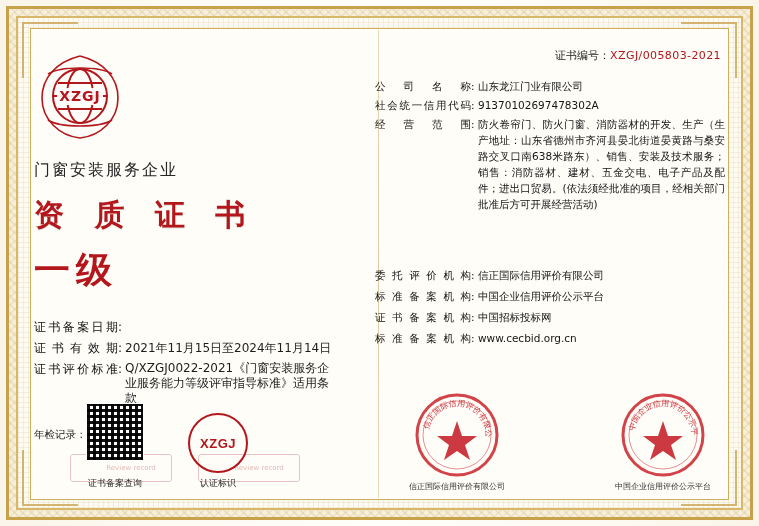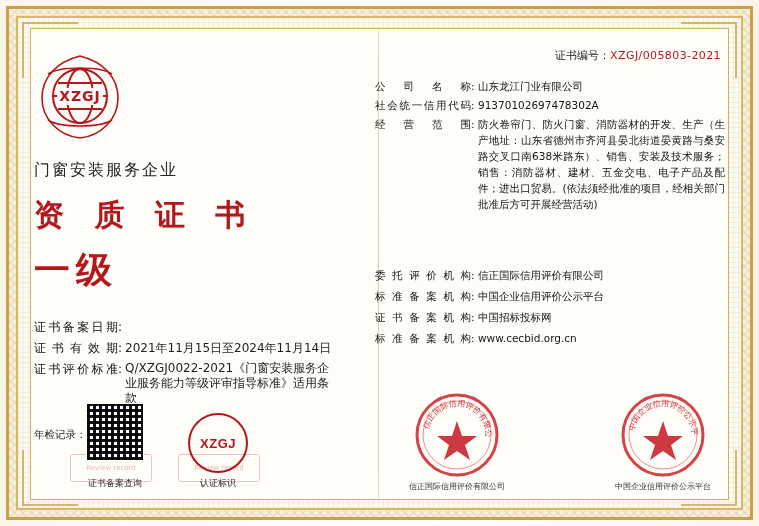--- a/index.html
+++ b/index.html
@@ -93,21 +93,21 @@
   .lf-value.wrap{line-height:15px;}
   .record{margin-top:10px;width:300px;font-size:10.5px;color:#1d1d1d;
     font-family:"DejaVu Sans", sans-serif;}
   .stamp-row{
     margin-top:4px;width:300px;display:flex;gap:26px;justify-content:flex-start;
     padding-left:36px;box-sizing:border-box;
   }
   .faint-stamp{
     width:80px;height:26px;border:1px solid #e3b8b8;border-radius:3px;
     color:#dca9a9;font-size:7px;display:flex;align-items:center;justify-content:center;
-    font-family:"DejaVu Sans", sans-serif;opacity:.8;
+    font-family:"DejaVu Sans", sans-serif;opacity:.8;padding-left:20px;
   }
   .bottom-left{
     position:absolute;bottom:4px;left:52px;display:flex;gap:44px;align-items:flex-end;
   }
   .qr-box{display:flex;flex-direction:column;align-items:center;}
   .qr{
     width:56px;height:56px;
     background-image:
       repeating-linear-gradient(0deg,#111 0 3px, #fff 3px 6px),
       repeating-linear-gradient(90deg,#111 0 3px, #fff 3px 6px);

